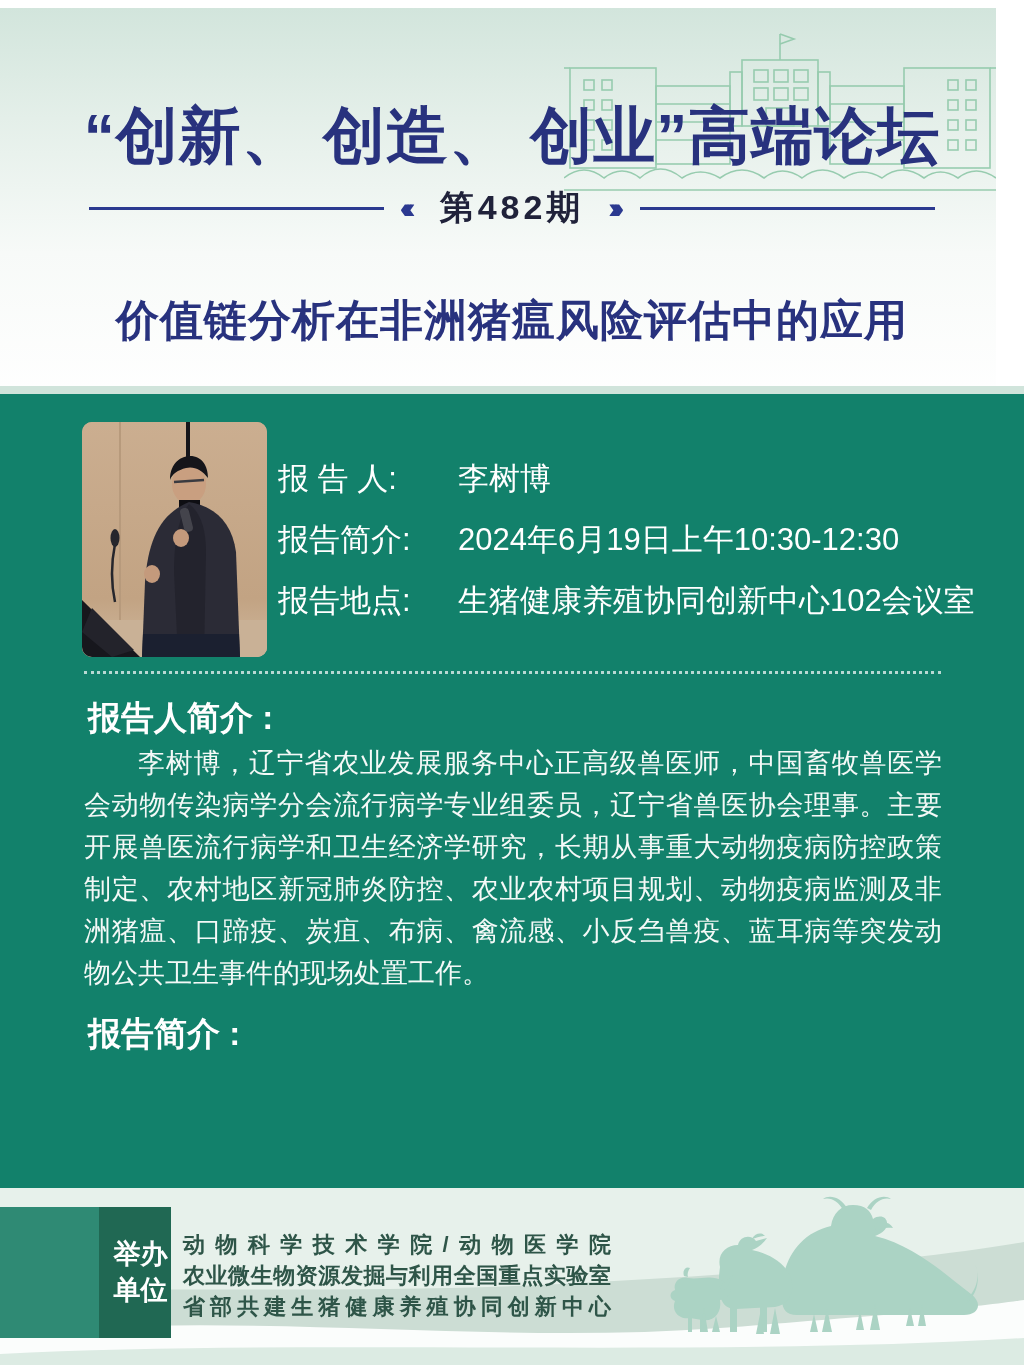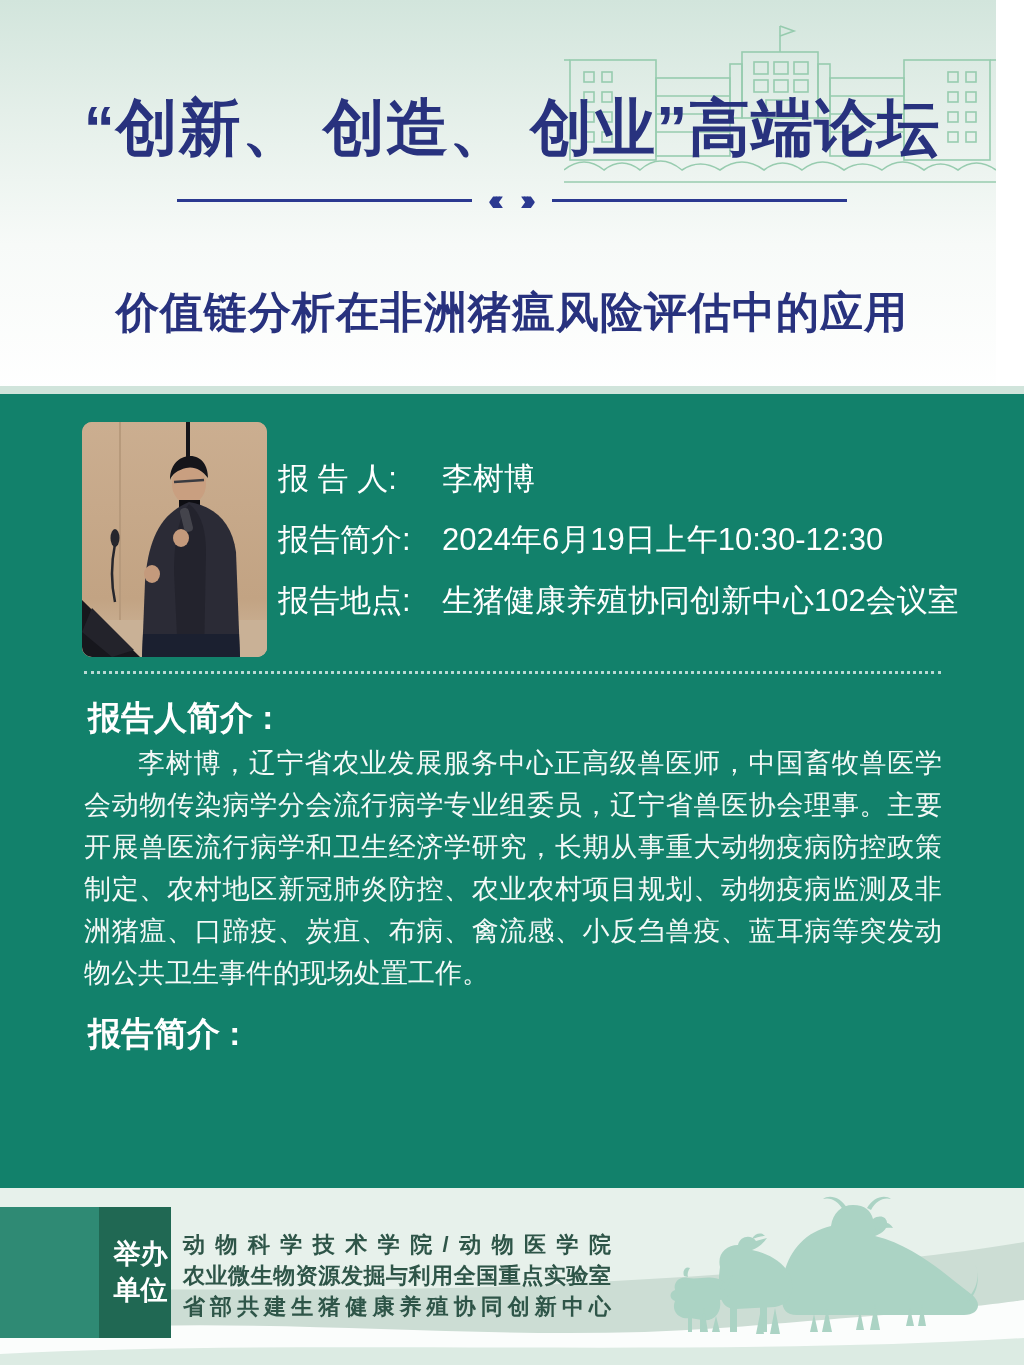--- a/index.html
+++ b/index.html
@@ -4,21 +4,21 @@
 <style>
   * { margin:0; padding:0; box-sizing:border-box; }
   html,body { background:#9aa5a0; }
   body { font-family:"Liberation Sans", sans-serif; }
   #poster{
     position:relative; width:1024px; height:1365px; margin:0 auto;
     overflow:hidden; background:#ffffff;
   }
   
   .top-section{
-    position:absolute; left:0; top:0; width:996px; height:394px;
+    position:absolute; left:0; top:8px; width:996px; height:394px;
     background:linear-gradient(180deg,#d2e5dc 0%,#e4efe9 28%,#f7faf8 62%,#ffffff 100%);
   }
   .building-art{ position:absolute; right:0; top:20px; width:432px; height:178px; opacity:.9; }
   .forum-title{
     position:absolute; left:0; top:86px; width:1024px; text-align:center;
     font-size:62px; font-weight:900; color:#28327e; letter-spacing:1px;
     white-space:nowrap; z-index:2;
   }
   .issue-row{
     position:absolute; left:0; top:180px; width:1024px; height:40px;
@@ -39,21 +39,21 @@
     background:#12816b;
     text-decoration:underline;
   }
   .speaker-photo{
     position:absolute; left:82px; top:28px; width:185px; height:235px;
     border-radius:10px; overflow:hidden; background:#c7a98b;
   }
   .info-block{ position:absolute; left:278px; top:64px; }
   .info-row{ display:flex; align-items:baseline; height:34px; margin-bottom:27px; color:#ffffff; font-size:31px; }
   .info-label{ display:inline-block; width:152px; white-space:pre; }
-  .info-value{ margin-left:12px; white-space:nowrap; }
+  .info-value{ margin-left:28px; white-space:nowrap; }
   .dotted-sep{
     position:absolute; left:84px; top:277px; width:857px; height:0;
     border-top:3px dotted rgba(255,255,255,.7);
   }
   .sec-heading{ position:absolute; color:#ffffff; font-size:33px; font-weight:800; white-space:pre; }
   .bio-heading{ left:88px; top:302px; }
   .bio-text{
     position:absolute; left:84px; top:348px; width:858px;
     color:#f4f9f7; font-size:27px; line-height:42px;
     text-align:justify; text-indent:2em;
@@ -142,20 +142,21 @@
 
       <path d="M0,150 q20,-16 40,0 q18,-14 36,0 q20,-18 42,0 q18,-12 38,0 q22,-16 44,0 q18,-14 38,0 q20,-16 42,0 q18,-12 38,0 q20,-16 42,0 q16,-12 34,0 q18,-14 38,0"></path>
       <line x1="0" y1="162" x2="432" y2="162"></line>
     </svg>
 
     <div class="forum-title">“创新、 创造、 创业”高端论坛</div>
 
     <div class="issue-row">
       <div class="issue-line"></div>
       <span class="chevrons">‹‹‹</span>
+      <span class="issue-text">第482期</span>
       <span class="chevrons">›››</span>
       <div class="issue-line"></div>
     </div>
 
     <div class="lecture-title">价值链分析在非洲猪瘟风险评估中的应用</div>
   </div>
 
   <div class="mint-strip"></div>
 
   <div class="main-section">

